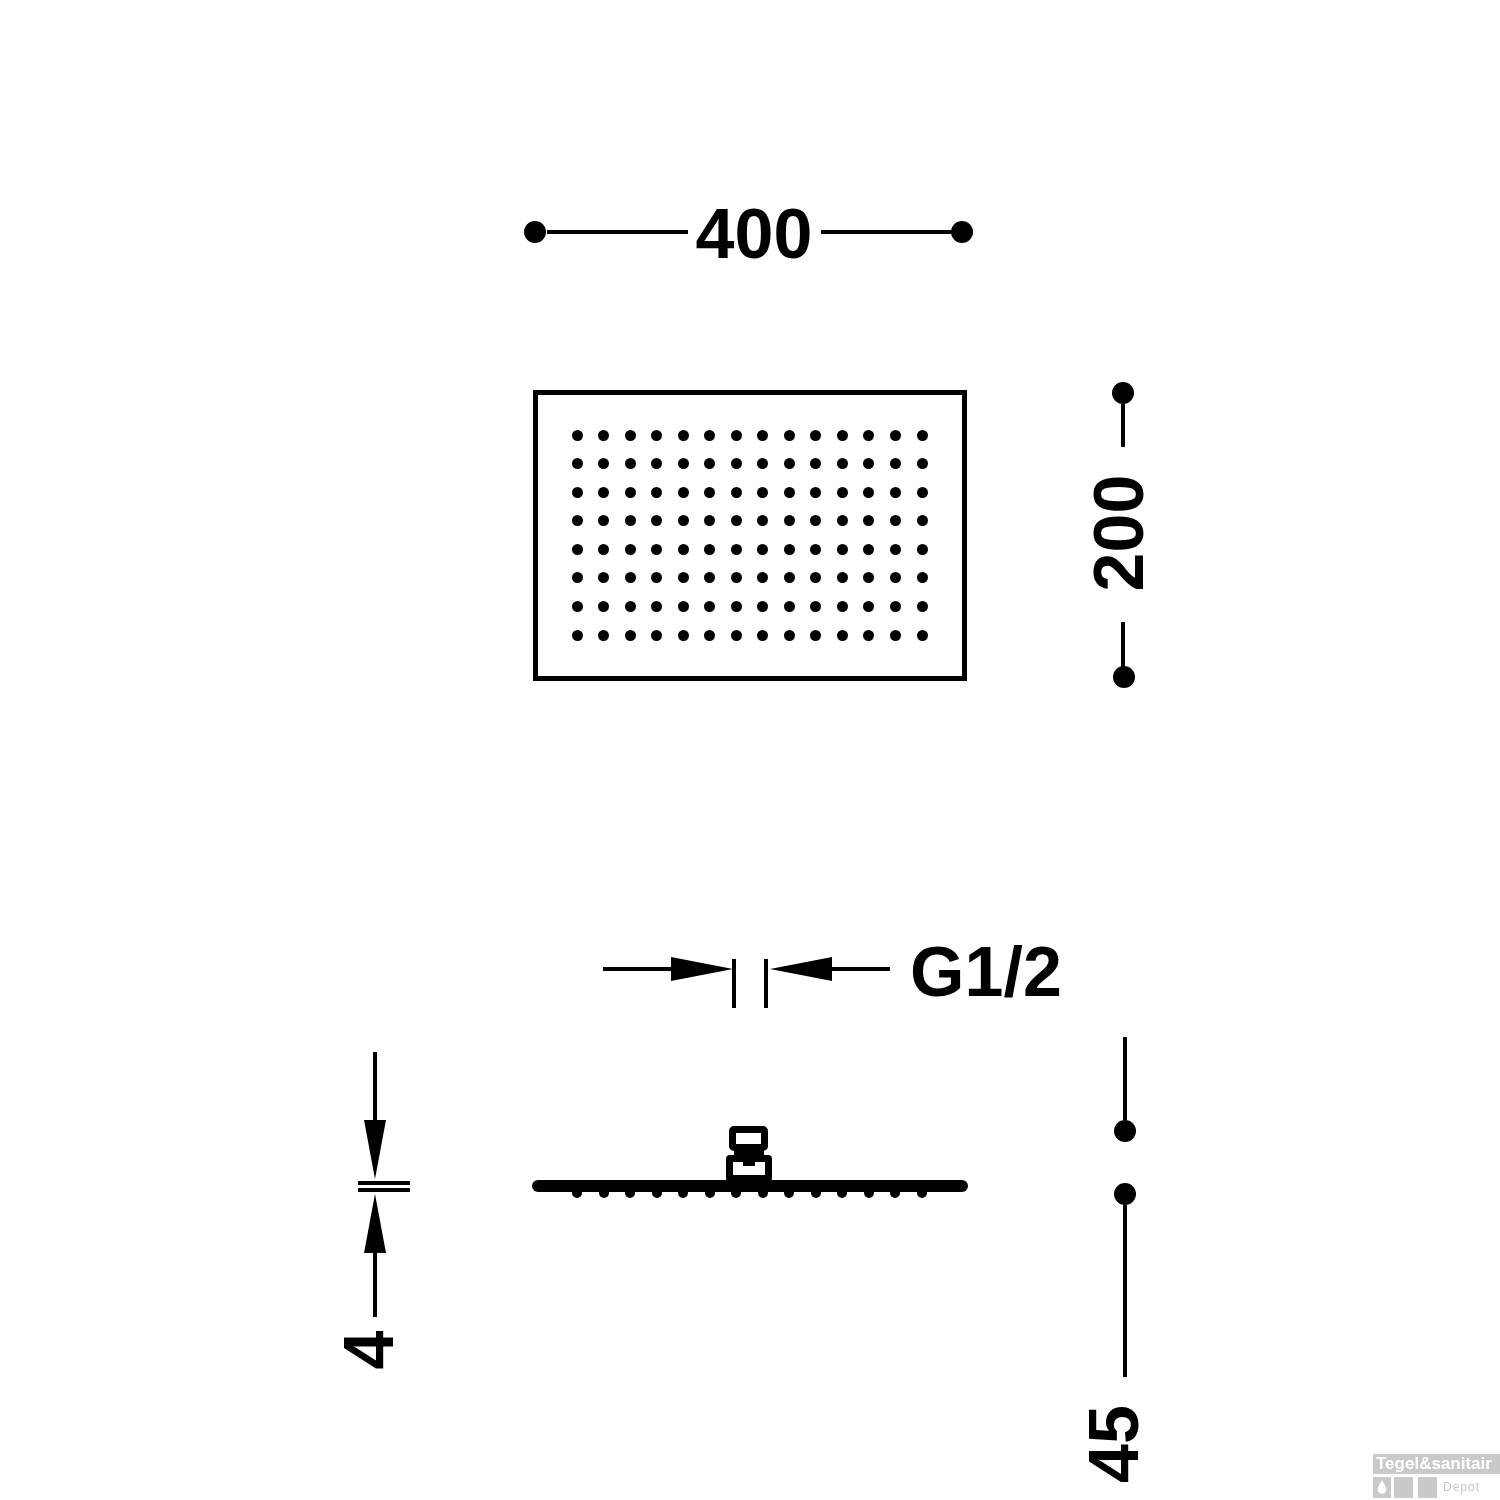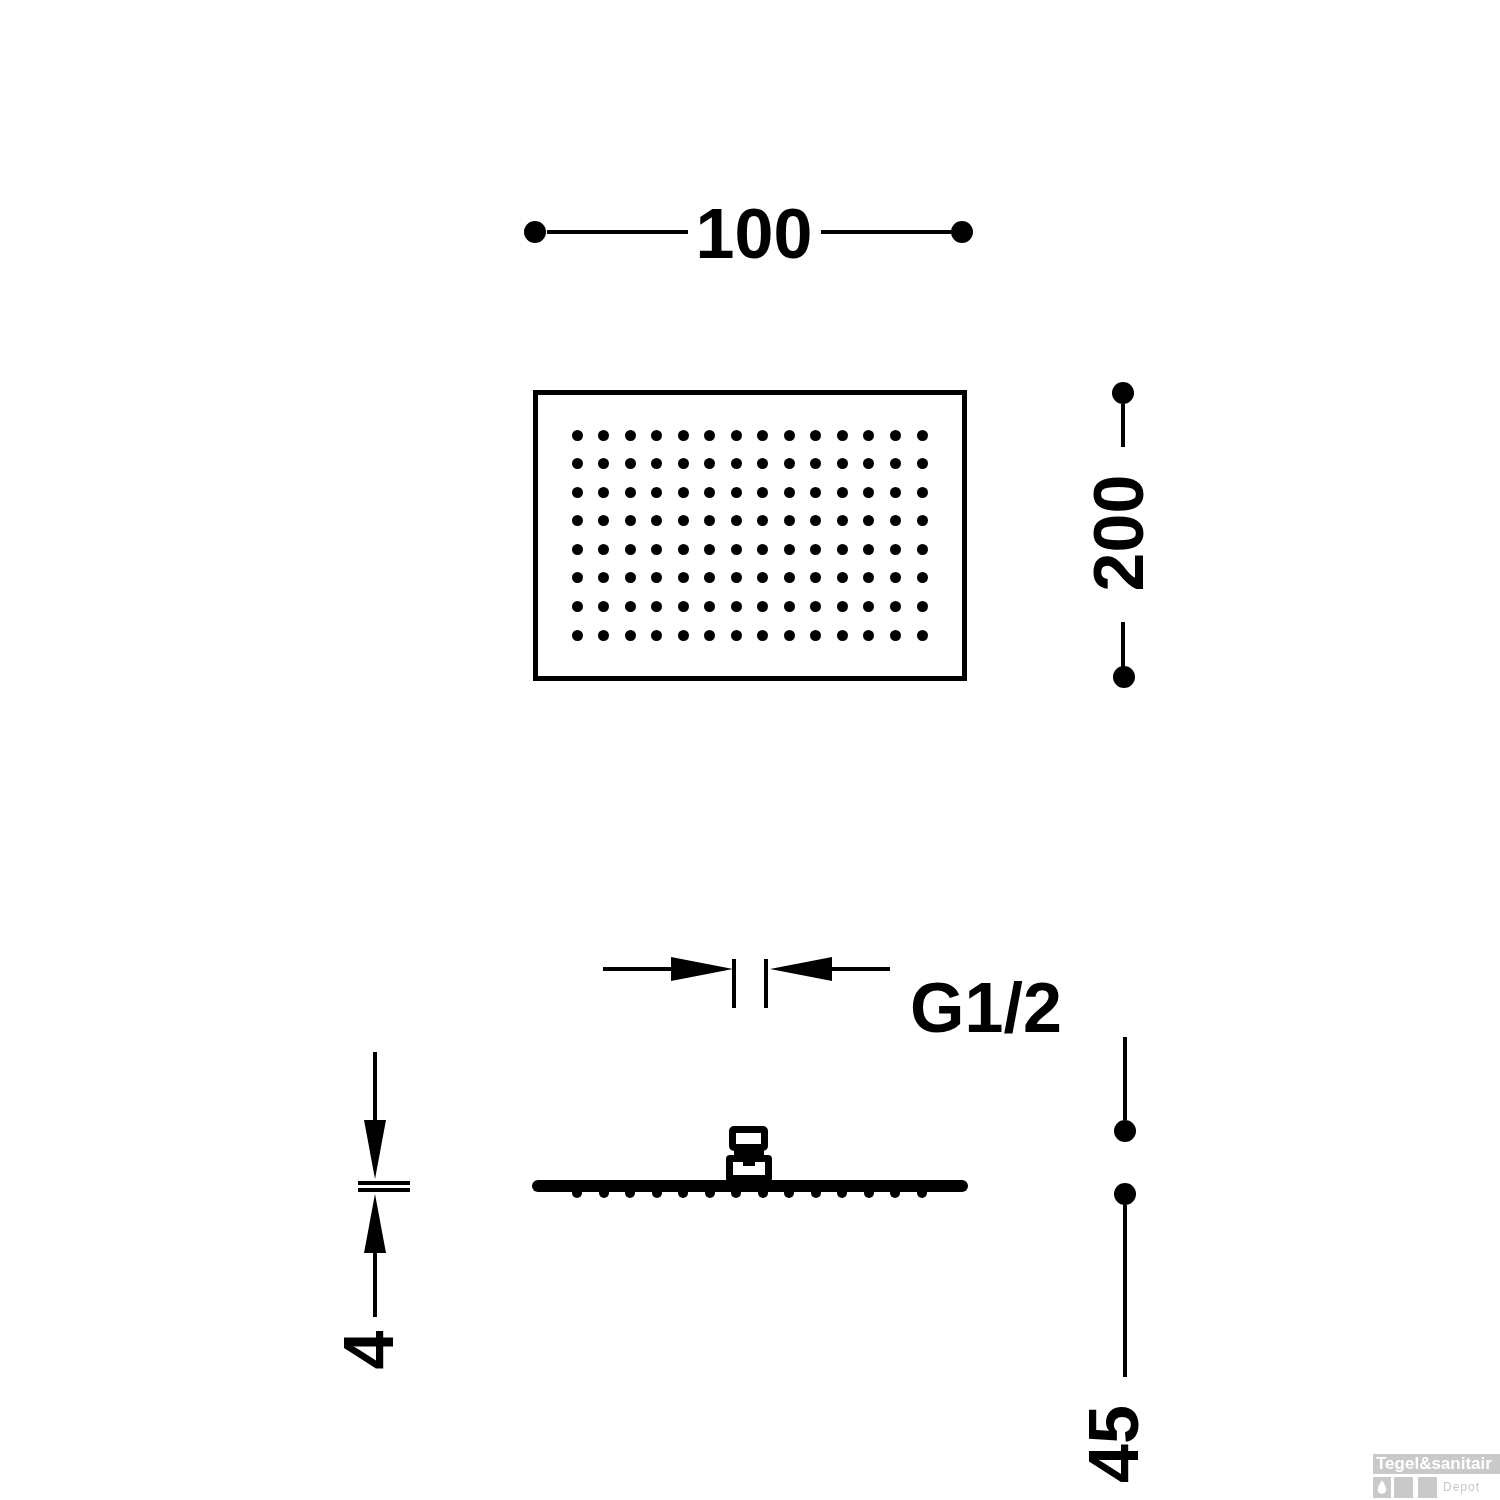--- a/index.html
+++ b/index.html
@@ -42,21 +42,21 @@
   }
 </style>
 </head>
 <body>
 
 <div class="canvas">
 
   <div>
     <span class="end-dot" style="left:524px;top:221px;"></span>
     <span class="hline" style="left:547px;top:230px;width:141px;"></span>
-    <div class="dim-label" style="left:754px;top:234px;">100</div>
+    <div class="dim-label" style="left:754px;top:234px;">400</div>
     <span class="hline" style="left:821px;top:230px;width:130px;"></span>
     <span class="end-dot" style="left:951px;top:221px;"></span>
   </div>
 
   <div class="plate-rect"></div>
   <div id="nozzle-grid" class="abs" style="left:0;top:0;width:1500px;height:1500px;pointer-events:none;">
       <span class="nozzle-dot" style="left: 571.5px; top: 429.5px;"></span>
       <span class="nozzle-dot" style="left: 598.038px; top: 429.5px;"></span>
       <span class="nozzle-dot" style="left: 624.577px; top: 429.5px;"></span>
       <span class="nozzle-dot" style="left: 651.115px; top: 429.5px;"></span>
@@ -178,21 +178,21 @@
     <span class="end-dot" style="left:1113px;top:666px;"></span>
   </div>
 
   <div>
     <span class="hline" style="left:603px;top:967px;width:88px;"></span>
     <span class="tri right" style="left:671px;top:957px;"></span>
     <span class="vline" style="left:732px;top:959px;height:49px;"></span>
     <span class="vline" style="left:764px;top:959px;height:49px;"></span>
     <span class="tri left" style="left:770px;top:957px;"></span>
     <span class="hline" style="left:826px;top:967px;width:64px;"></span>
-    <div class="dim-label" style="left:986px;top:1008px;">G1/2</div>
+    <div class="dim-label" style="left:986px;top:972px;">G1/2</div>
   </div>
 
   <div>
     <span class="conn-box" style="left:729px;top:1126px;width:39px;height:25px;border-radius:5px;"></span>
     <span class="abs ink" style="left:734px;top:1149px;width:30px;height:8px;"></span>
     <span class="conn-box" style="left:726px;top:1155px;width:46px;height:27px;border-radius:4px;"></span>
     <span class="abs ink" style="left:743px;top:1158px;width:12px;height:8px;"></span>
     <span class="side-bar"></span>
     <span id="side-nubs" class="abs" style="left:0;top:0;width:1500px;height:1500px;pointer-events:none;">
         <span class="side-nub" style="left: 572px; top: 1185px;"></span>

